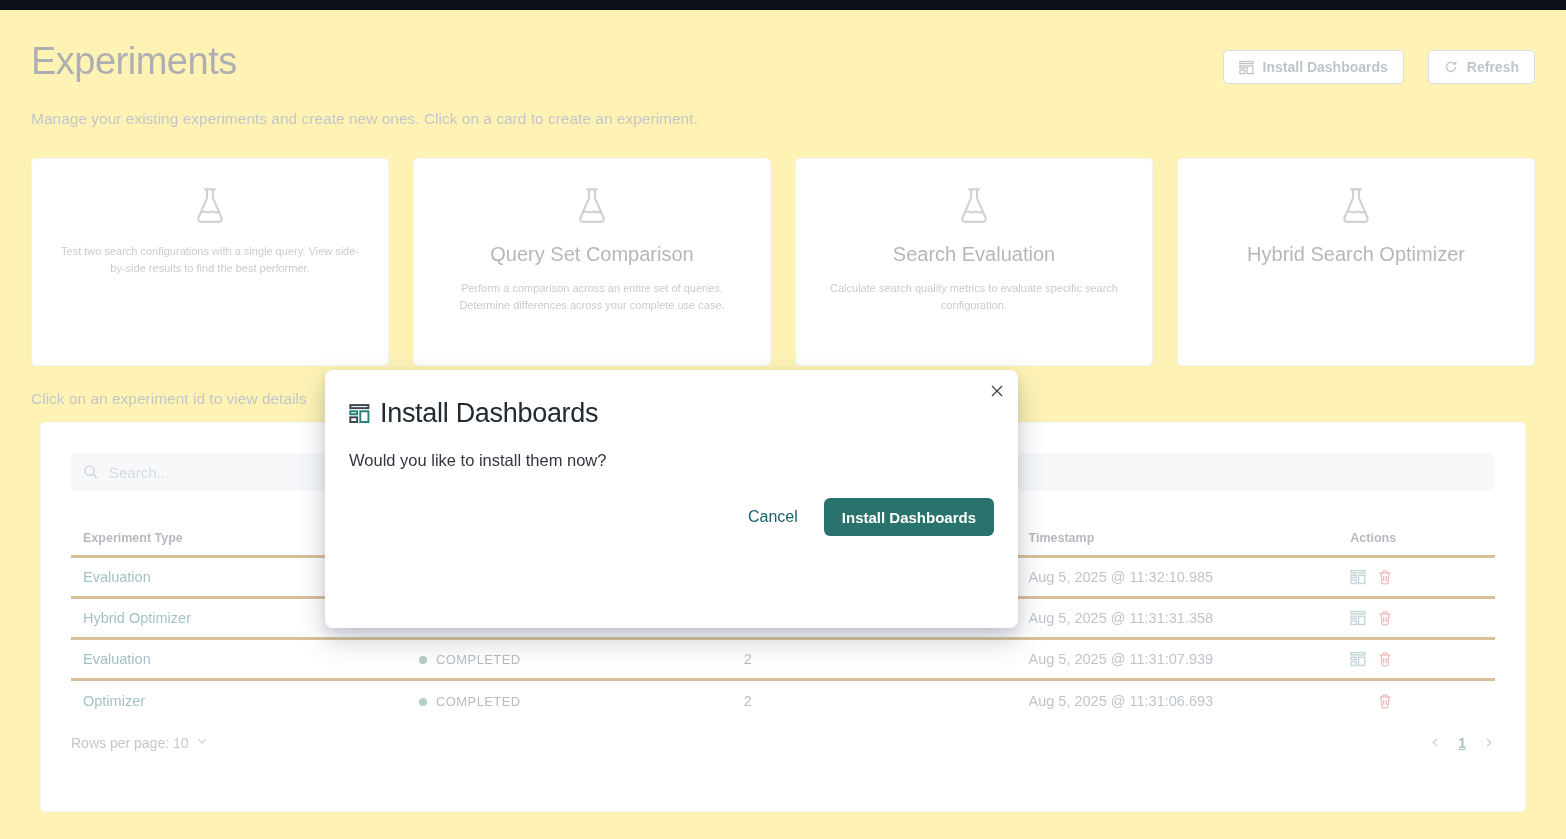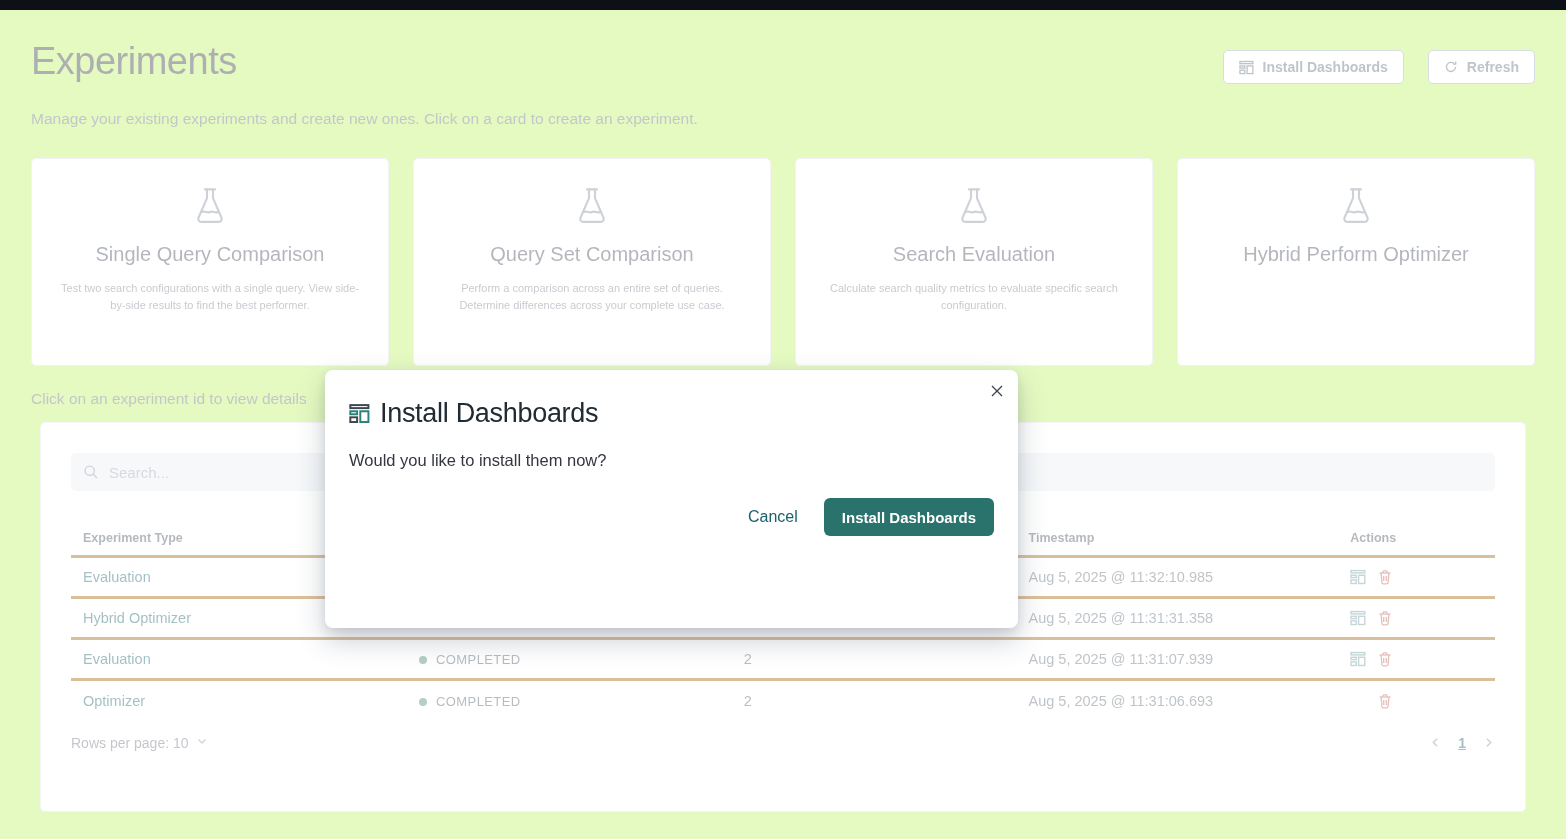--- a/index.html
+++ b/index.html
@@ -1,21 +1,21 @@
 <!DOCTYPE html>
 <html><head>
 <meta charset="utf-8">
 <style>
   * { margin:0; padding:0; box-sizing:border-box; }
   html,body { width:1566px; height:839px; overflow:hidden; }
   body { font-family:"Liberation Sans","DejaVu Sans",sans-serif; background:#eef0f5; position:relative; color:#343741; }
 
   .topbar { position:absolute; top:0; left:0; width:1566px; height:10px; background:#0d1117; z-index:60; }
 
-  .page { position:absolute; top:10px; left:0; right:0; bottom:0; background:#bef264; }
+  .page { position:absolute; top:10px; left:0; right:0; bottom:0; background:#fde047; }
   .page-inner { padding:30px 31px 0 31px; }
 
   .page-header { display:flex; justify-content:space-between; align-items:flex-start; }
   h1.page-title { font-size:38px; font-weight:300; color:#343741; letter-spacing:-0.5px; }
   .header-actions { display:flex; gap:24px; padding-top:10px; }
   .btn-outline { display:flex; align-items:center; gap:9px; height:34px; padding:0 15px; background:#ffffff;
     border:1px solid #99adb9; border-radius:5px; font-size:14px; font-weight:700; color:#5c6c76; cursor:pointer; }
   .btn-outline svg { flex:0 0 auto; }
 
   .subtitle { margin-top:26px; font-size:15.5px; color:#69707d; }
@@ -112,21 +112,20 @@
     <div class="cards">
 
         <div class="card">
           <span class="card-icon">
             <svg width="40" height="40" viewBox="0 0 32 32" fill="none" stroke="currentColor" stroke-width="1.7" stroke-linejoin="round" stroke-linecap="round">
               <path d="M12 3.5h8"></path>
               <path d="M13.6 3.5v7L6.8 26.2a2.4 2.4 0 0 0 2.2 3.3h14a2.4 2.4 0 0 0 2.2-3.3L18.4 10.5v-7"></path>
               <path d="M9.6 21.6c2.2-1.4 4.4 1.3 6.4 0s4.2 1.3 6.4 0"></path>
             </svg>
           </span>
-          <div class="card-title">Single Query Comparison</div>
           <div class="card-desc">Test two search configurations with a single query. View side-by-side results to find the best performer.</div>
         </div>
 
         <div class="card">
           <span class="card-icon">
             <svg width="40" height="40" viewBox="0 0 32 32" fill="none" stroke="currentColor" stroke-width="1.7" stroke-linejoin="round" stroke-linecap="round">
               <path d="M12 3.5h8"></path>
               <path d="M13.6 3.5v7L6.8 26.2a2.4 2.4 0 0 0 2.2 3.3h14a2.4 2.4 0 0 0 2.2-3.3L18.4 10.5v-7"></path>
               <path d="M9.6 21.6c2.2-1.4 4.4 1.3 6.4 0s4.2 1.3 6.4 0"></path>
             </svg>
@@ -148,21 +147,21 @@
         </div>
 
         <div class="card">
           <span class="card-icon">
             <svg width="40" height="40" viewBox="0 0 32 32" fill="none" stroke="currentColor" stroke-width="1.7" stroke-linejoin="round" stroke-linecap="round">
               <path d="M12 3.5h8"></path>
               <path d="M13.6 3.5v7L6.8 26.2a2.4 2.4 0 0 0 2.2 3.3h14a2.4 2.4 0 0 0 2.2-3.3L18.4 10.5v-7"></path>
               <path d="M9.6 21.6c2.2-1.4 4.4 1.3 6.4 0s4.2 1.3 6.4 0"></path>
             </svg>
           </span>
-          <div class="card-title">Hybrid Perform Optimizer</div>
+          <div class="card-title">Hybrid Search Optimizer</div>
         </div>
 
     </div>
 
     <div class="hint">Click on an experiment id to view details</div>
   </div>
 
   <div class="panel">
     <div class="search-box">
       <span style="display:inline-flex;">

